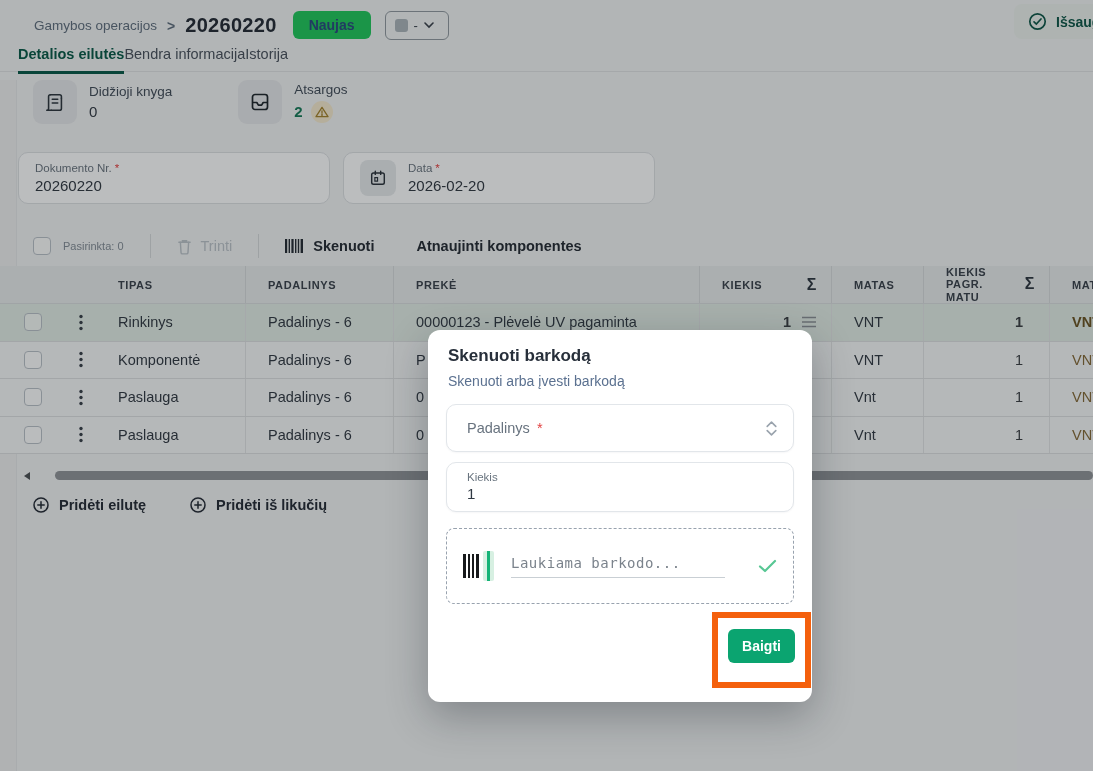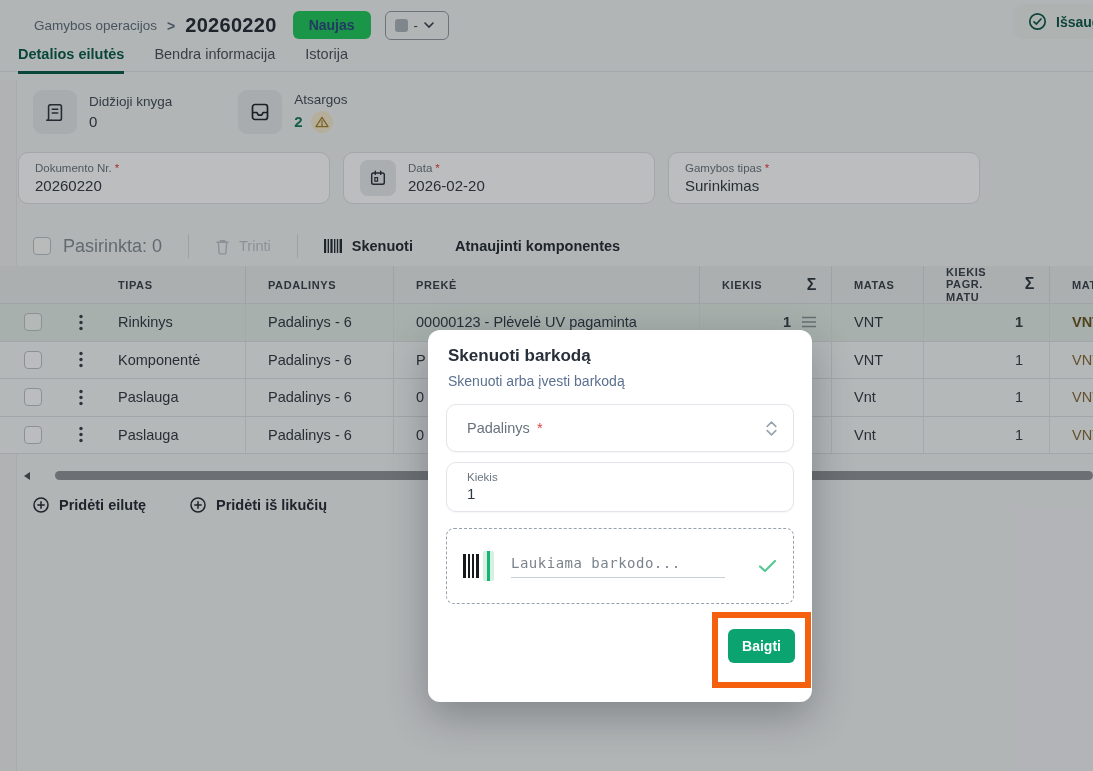--- a/index.html
+++ b/index.html
@@ -17,28 +17,28 @@
   .variant { margin-left:14px; height:29px; min-width:64px; border:1px solid #8f989f; border-radius:6px;
              display:flex; align-items:center; gap:6px; padding:0 9px; cursor:pointer; }
   .swatch { width:13px; height:13px; border-radius:3px; background:#a9b2b9; }
   .variant-val { font-size:13px; color:#3a424c; }
   .save-btn { position:absolute; top:4px; left:1014px; width:140px; height:35px; background:#e8eeeb;
               border-radius:8px; display:flex; align-items:center; gap:9px; padding-left:14px;
               color:#10574a; font-size:14px; font-weight:700; }
 
   
   .tabs-line { position:absolute; top:71px; left:0; right:0; height:1px; background:#dcdfe2; }
-  .tabs { position:absolute; top:46px; left:18px; display:flex; gap:30px; }
+  .tabs { position:absolute; top:46px; left:18px; display:flex; }
   .tab { font-size:14.5px; color:#49525e; font-weight:500; padding-bottom:9px; cursor:pointer; }
   .tab.active { color:#0a5a49; font-weight:700; border-bottom:3px solid #0a5a49; }
 
   .gutter { position:absolute; left:0; top:80px; bottom:0; width:17px; background:#ebedee; border-right:1px solid #e2e4e7; }
 
   
-  .summary { position:absolute; top:90px; left:33px; display:flex; gap:66px; }
+  .summary { position:absolute; top:80px; left:33px; display:flex; gap:66px; }
   .sumcard { display:flex; align-items:center; gap:12px; cursor:pointer; }
   .icon-sq { width:44px; height:44px; background:#e2e5e8; border-radius:9px; display:flex; align-items:center; justify-content:center; }
   .sum-label { font-size:13.5px; color:#424d5a; }
   .sum-val { font-size:15px; color:#333b45; margin-top:4px; }
   .sum-val.green { color:#177a59; font-weight:600; display:flex; align-items:center; gap:8px; }
   .warn-circ { width:22px; height:22px; border-radius:50%; background:#f2e7cd; display:flex; align-items:center; justify-content:center; }
 
   
   .fields { position:absolute; top:152px; left:18px; display:flex; gap:13px; }
   .fieldcard { width:312px; height:52px; background:#fafbfd; border:1px solid #d9dde1; border-radius:10px;
@@ -47,21 +47,21 @@
   .flabel { font-size:11.5px; color:#69747f; }
   .req { color:#e24242; margin-left:3px; }
   .fvalue { font-size:15px; color:#323a44; margin-top:3px; }
   .cal-sq { width:36px; height:36px; background:#e3e7ea; border-radius:8px; display:flex; align-items:center;
             justify-content:center; margin-right:12px; flex:none; }
 
   
   .tbar { position:absolute; top:228px; left:18px; right:0; height:36px; display:flex; align-items:center; }
   .cb { width:18px; height:18px; border:1.5px solid #b7bfc7; border-radius:4px; background:rgba(255,255,255,.55); cursor:pointer; flex:none; }
   .tbar .cb { margin-left:15px; }
-  .tsel { font-size:18px; color:#828c96; margin-left:12px; }
+  .tsel { font-size:11px; color:#828c96; margin-left:12px; }
   .tdiv { width:1px; height:24px; background:#d3d7da; margin:0 26px; }
   .tbtn { display:flex; align-items:center; gap:9px; font-size:14.5px; cursor:pointer; }
   .tbtn.disabled { color:#b9c1c8; font-weight:400; cursor:default; }
   .tbtn.dark { color:#262d36; font-weight:700; }
   .tbtn + .tbtn.dark { margin-left:42px; }
 
   
   .table { position:absolute; top:266px; left:0; width:1170px; }
   .thead { display:flex; height:38px; background:#e5e8ea; border-bottom:1px solid #d5d9dc; align-items:center; }
   .th { font-size:11px; font-weight:700; color:#3a434d; letter-spacing:.6px; text-transform:uppercase;
@@ -213,26 +213,20 @@
             <rect x="3" y="4.5" width="14" height="12.5" rx="2"></rect>
             <path d="M7 2.5v3.5M13 2.5v3.5"></path>
             <path d="M6.5 9.5h3v4h-3z" stroke-width="1.3"></path>
           </svg>
       </span>
       <span class="fcol">
         <span class="flabel"><span>Data</span><span class="req">*</span></span>
         <span class="fvalue">2026-02-20</span>
       </span>
     </div>
-    <div class="fieldcard">
-      <span class="fcol">
-        <span class="flabel"><span>Gamybos tipas</span><span class="req">*</span></span>
-        <span class="fvalue">Surinkimas</span>
-      </span>
-    </div>
   </div>
 
   <div class="tbar">
     <span class="cb"></span>
     <span class="tsel">Pasirinkta: 0</span>
     <span class="tdiv"></span>
     <span class="tbtn disabled">
       <svg width="15" height="17" viewBox="0 0 16 18" fill="none" stroke="#b9c1c8" stroke-width="1.5" stroke-linecap="round">
           <path d="M2 4.5h12M5.8 4.5V2.8h4.4v1.7"></path>
           <path d="M3.6 4.5l.7 11a1.5 1.5 0 0 0 1.5 1.4h4.4a1.5 1.5 0 0 0 1.5-1.4l.7-11"></path>

